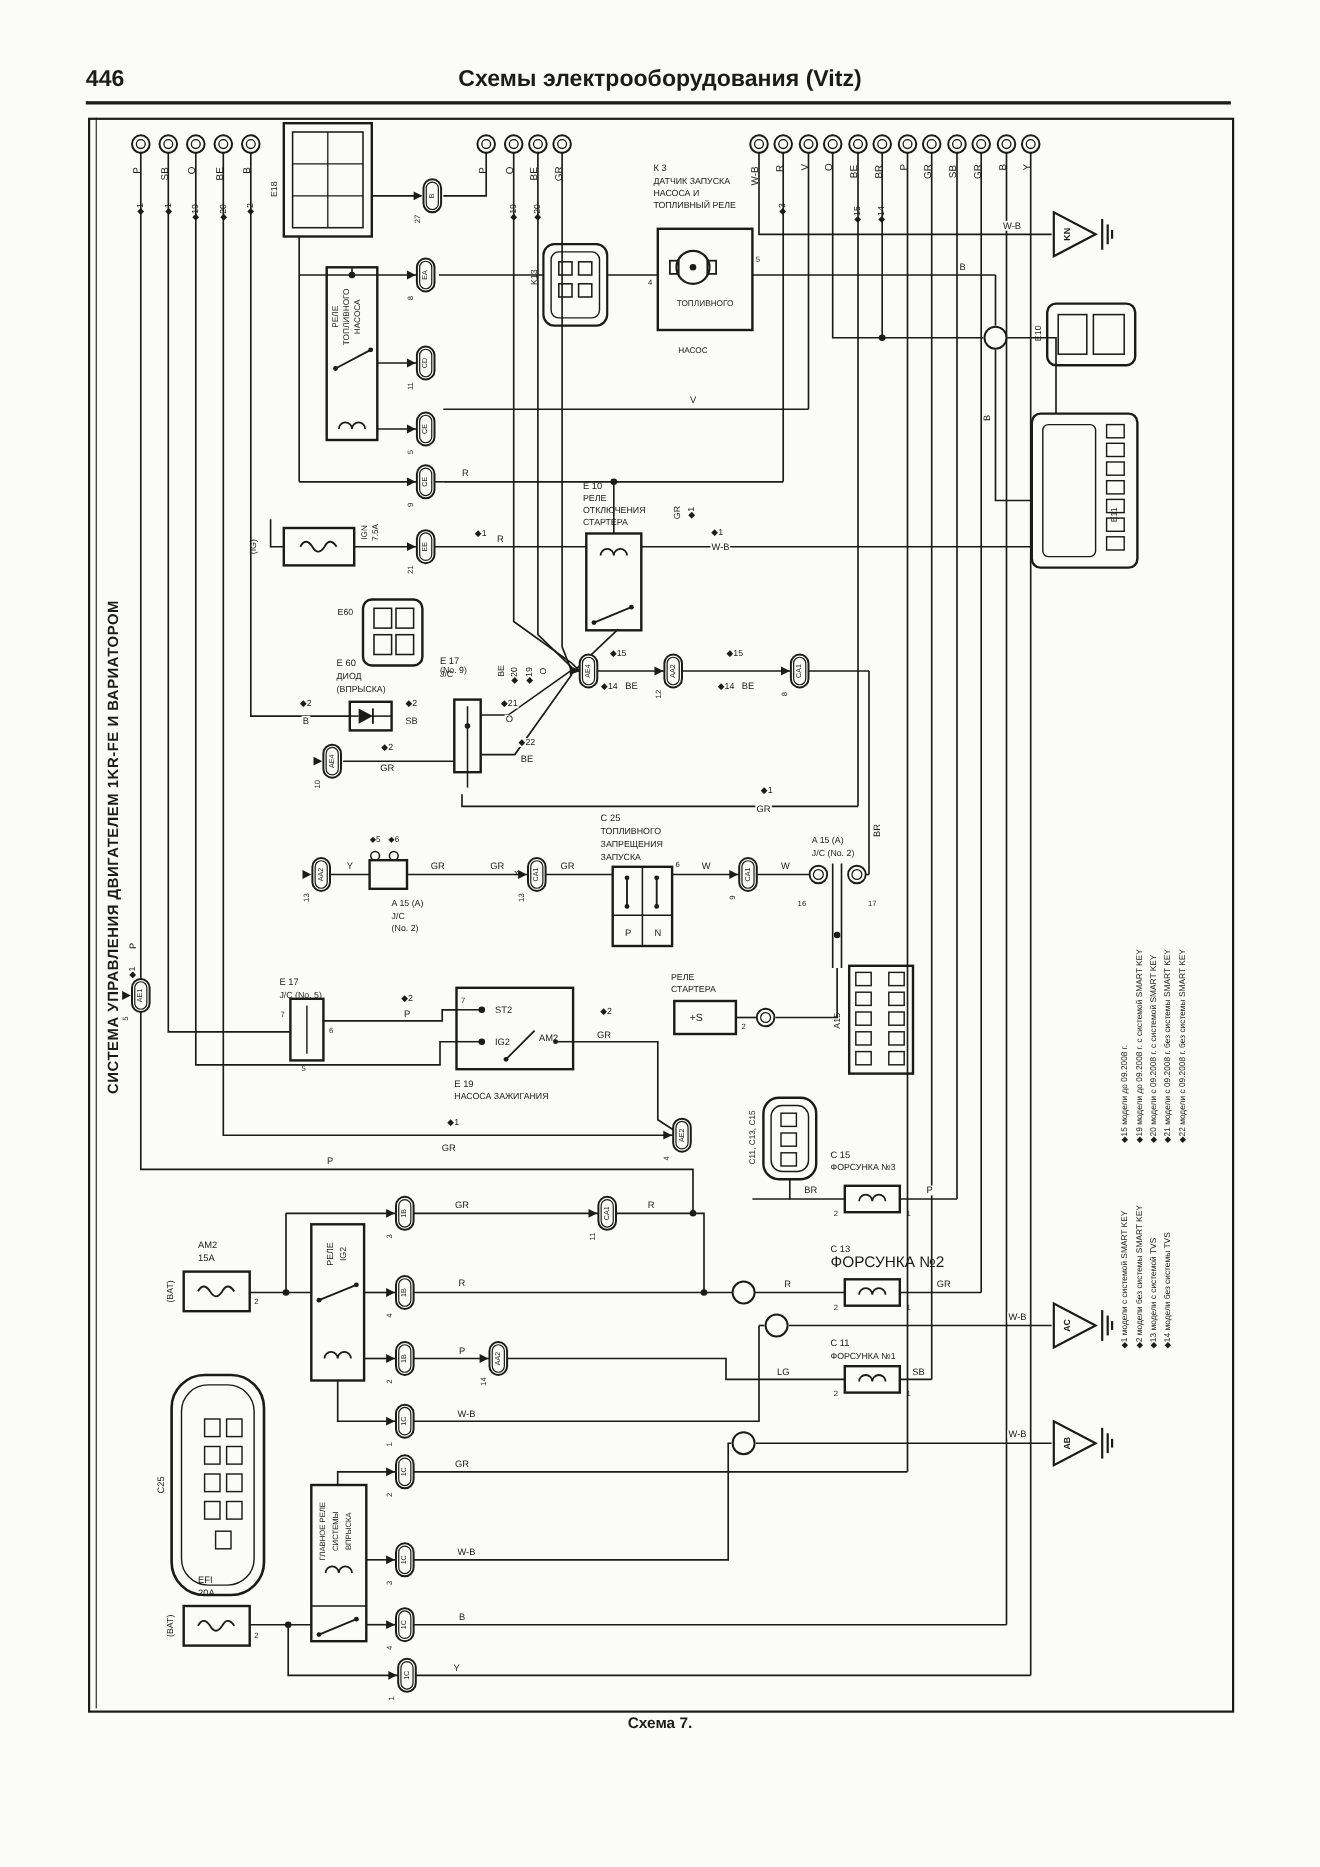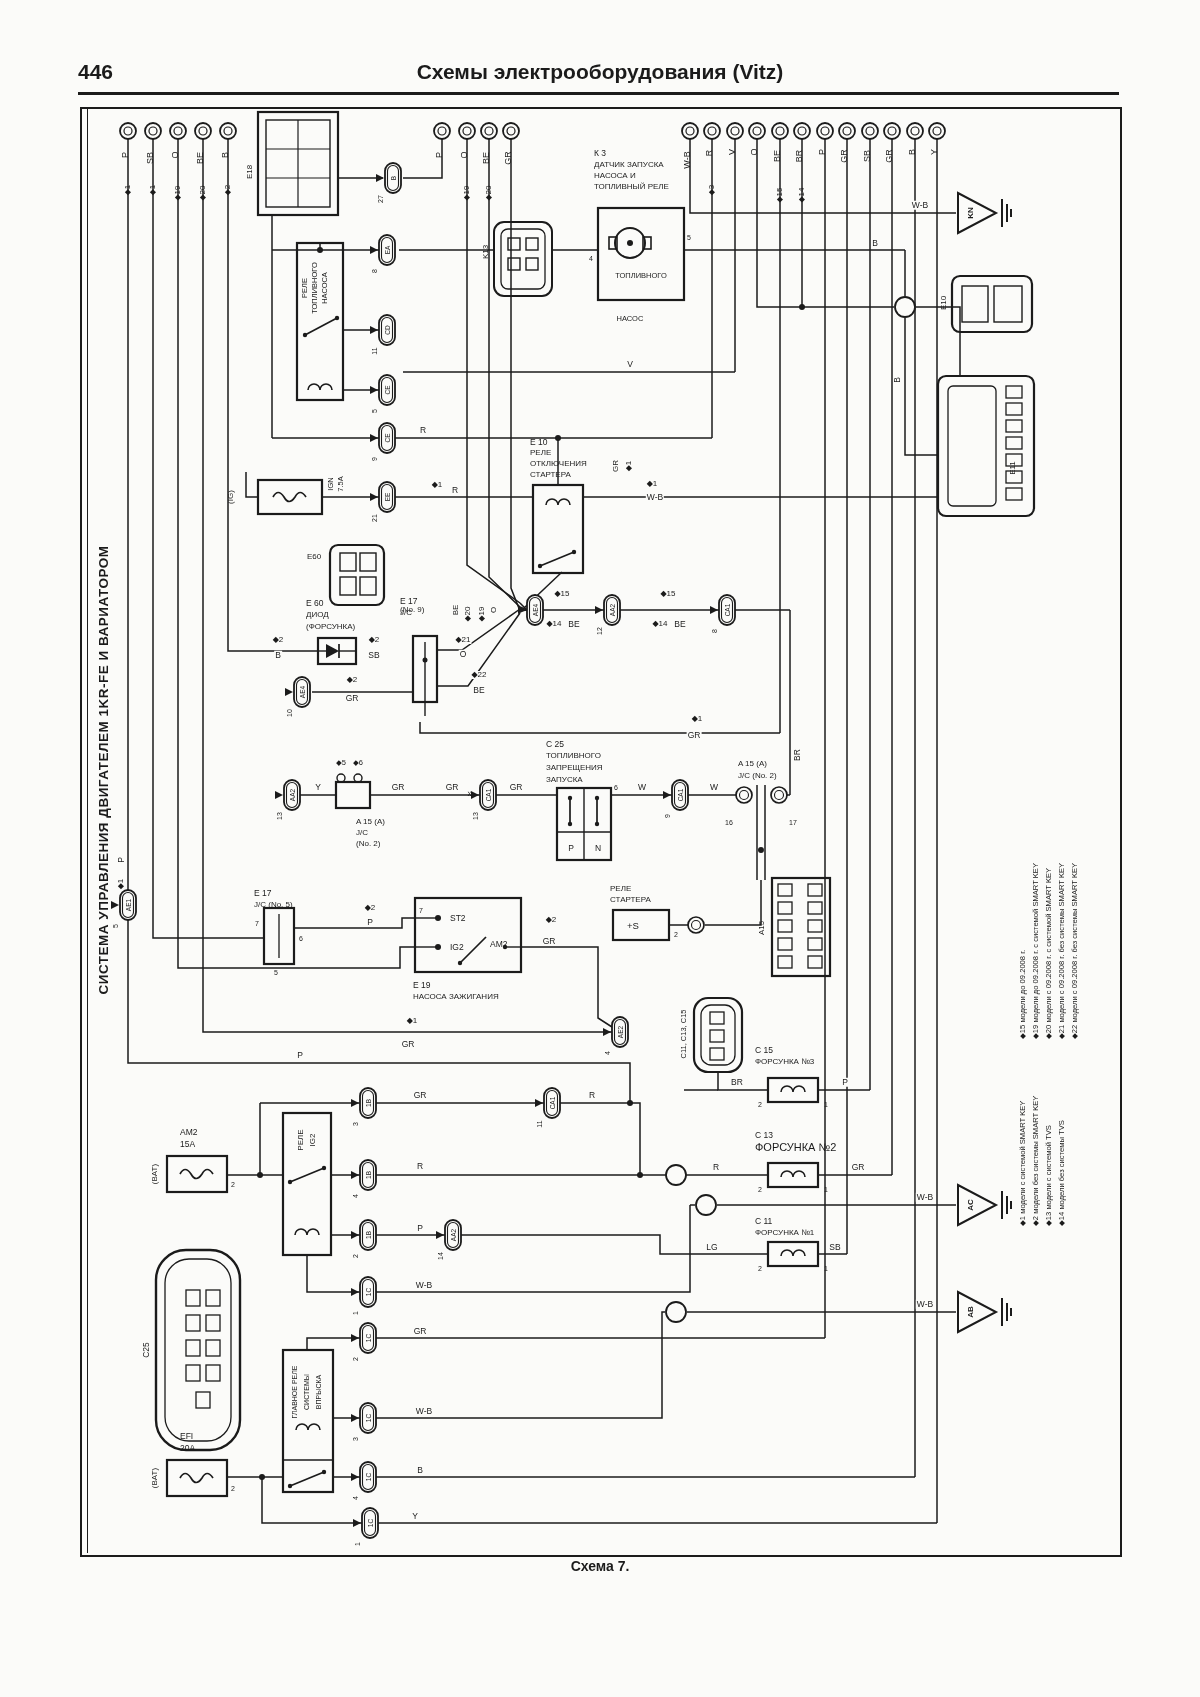--- a/index.html
+++ b/index.html
@@ -539,21 +539,21 @@
     <div class="lb bg" style="left: 655px; top: 497px; font-size: 8.5px;">W-B</div>
     <div class="lb v" style="left: 616px; top: 466px; font-size: 8px;">GR</div>
     <div class="lb v" style="left: 629px; top: 466px; font-size: 8px;">◆1</div>
     <div class="lb bg" style="left: 630px; top: 364px; font-size: 8.5px;">V</div>
     <div class="lb v" style="left: 456px; top: 610px; font-size: 8px;">BE</div>
     <div class="lb v" style="left: 468px; top: 614px; font-size: 8px;">◆20</div>
     <div class="lb v" style="left: 482px; top: 614px; font-size: 8px;">◆19</div>
     <div class="lb v" style="left: 494px; top: 610px; font-size: 8px;">O</div>
     <div class="lb l" style="left: 306px; top: 603px; font-size: 8.5px;">Е 60</div>
     <div class="lb l" style="left: 306px; top: 615px; font-size: 8px;">ДИОД</div>
-    <div class="lb l" style="left: 306px; top: 627px; font-size: 8px;">(ФОРСУНКА)</div>
+    <div class="lb l" style="left: 306px; top: 627px; font-size: 8px;">(ВПРЫСКА)</div>
     <div class="lb bg" style="left: 278px; top: 640px; font-size: 8px;">◆2</div>
     <div class="lb bg" style="left: 278px; top: 655px; font-size: 8.5px;">B</div>
     <div class="lb bg" style="left: 374px; top: 640px; font-size: 8px;">◆2</div>
     <div class="lb bg" style="left: 374px; top: 655px; font-size: 8.5px;">SB</div>
     <div class="lb" style="left: 314px; top: 557px; font-size: 8px;">E60</div>
     <div class="lb l" style="left: 400px; top: 601px; font-size: 8.5px;">Е 17</div>
     <div class="lb l" style="left: 400px; top: 613px; font-size: 8px;">J/C</div>
     <div class="lb l" style="left: 400px; top: 610px; font-size: 8px;">(No. 9)</div>
     <div class="lb bg" style="left: 463px; top: 640px; font-size: 8px;">◆21</div>
     <div class="lb bg" style="left: 463px; top: 654px; font-size: 8.5px;">O</div>
@@ -621,21 +621,21 @@
     <div class="lb bg" style="left: 420px; top: 1095px; font-size: 8.5px;">GR</div>
     <div class="lb bg" style="left: 592px; top: 1095px; font-size: 8.5px;">R</div>
     <div class="lb bg" style="left: 420px; top: 1166px; font-size: 8.5px;">R</div>
     <div class="lb bg" style="left: 716px; top: 1167px; font-size: 8.5px;">R</div>
     <div class="lb bg" style="left: 858px; top: 1167px; font-size: 8.5px;">GR</div>
     <div class="lb l" style="left: 755px; top: 1050px; font-size: 8.5px;">С 15</div>
     <div class="lb l" style="left: 755px; top: 1062px; font-size: 8px;">ФОРСУНКА №3</div>
     <div class="lb bg" style="left: 737px; top: 1082px; font-size: 8.5px;">BR</div>
     <div class="lb bg" style="left: 845px; top: 1082px; font-size: 8.5px;">P</div>
     <div class="lb l" style="left: 755px; top: 1135px; font-size: 8.5px;">С 13</div>
-    <div class="lb l" style="left: 755px; top: 1147px; font-size: 11px;">ФОРСУНКА №2</div>
+    <div class="lb l" style="left: 755px; top: 1147px; font-size: 14px;">ФОРСУНКА №2</div>
     <div class="lb l" style="left: 755px; top: 1221px; font-size: 8.5px;">С 11</div>
     <div class="lb l" style="left: 755px; top: 1233px; font-size: 8px;">ФОРСУНКА №1</div>
     <div class="lb bg" style="left: 712px; top: 1247px; font-size: 8.5px;">LG</div>
     <div class="lb bg" style="left: 835px; top: 1247px; font-size: 8.5px;">SB</div>
     <div class="lb" style="left: 760px; top: 1104px; font-size: 7px;">2</div>
     <div class="lb" style="left: 826px; top: 1104px; font-size: 7px;">1</div>
     <div class="lb" style="left: 760px; top: 1189px; font-size: 7px;">2</div>
     <div class="lb" style="left: 826px; top: 1189px; font-size: 7px;">1</div>
     <div class="lb" style="left: 760px; top: 1268px; font-size: 7px;">2</div>
     <div class="lb" style="left: 826px; top: 1268px; font-size: 7px;">1</div>

